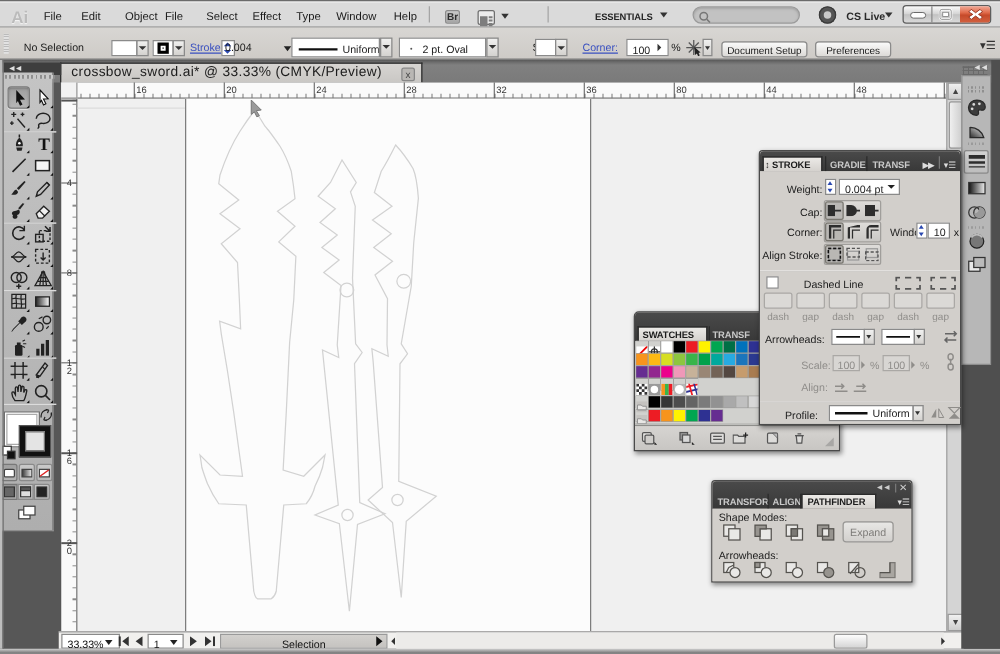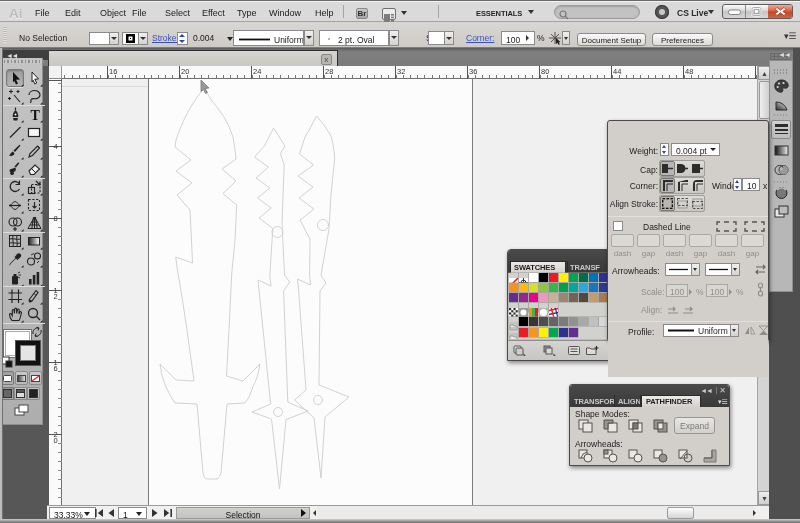--- a/index.html
+++ b/index.html
@@ -130,21 +130,21 @@
   <div class="abs" style="left:111px;top:15px;width:0;height:0;border-left:3px solid transparent;border-right:3px solid transparent;border-top:3.5px solid #333"></div>
   <div class="wbox" style="left:122px;top:10px;width:17px;height:13px">
         <div style="margin:1px auto 0;width:9px;height:9px;background:#000;box-shadow:inset 0 0 0 2.5px #000, inset 0 0 0 4px #fff"></div>
       </div>
   <div class="dropbtn" style="left:138px;top:10px;width:10px;height:13px"></div>
   <div class="abs" style="left:140px;top:15px;width:0;height:0;border-left:3px solid transparent;border-right:3px solid transparent;border-top:3.5px solid #333"></div>
   <div class="lab link" style="left:152px">Stroke:</div>
   <div class="wbox" style="left:177px;top:10px;width:11px;height:13px"></div>
   <div class="abs" style="left:179px;top:12px;width:0;height:0;border-left:3px solid transparent;border-right:3px solid transparent;border-bottom:3.5px solid #2a48b0"></div>
   <div class="abs" style="left:179px;top:18px;width:0;height:0;border-left:3px solid transparent;border-right:3px solid transparent;border-top:3.5px solid #2a48b0"></div>
-  <div class="lab" style="left:193px">0.004</div>
+  <div class="lab" style="left:180px">0.004</div>
   <div class="abs" style="left:227px;top:15px;width:0;height:0;border-left:3.5px solid transparent;border-right:3.5px solid transparent;border-top:4px solid #222"></div>
   <div class="wbox" style="left:233px;top:8px;width:71px;height:16px"><svg width="69" height="14">
           <line x1="5" y1="8.5" x2="36" y2="8.5" stroke="#111" stroke-width="1.8"></line>
           <text x="40" y="11.5" font-size="8.5" fill="#1b1b1b" font-family="Liberation Sans">Uniform</text>
         </svg></div>
   <div class="dropbtn" style="left:304px;top:8px;width:10px;height:16px"></div>
   <div class="abs" style="left:306px;top:14px;width:0;height:0;border-left:3px solid transparent;border-right:3px solid transparent;border-top:3.5px solid #333"></div>
   <div class="wbox" style="left:319px;top:8px;width:70px;height:16px"><svg width="68" height="14">
           <circle cx="9" cy="8" r="0.8" fill="#555"></circle>
           <text x="18" y="11.5" font-size="8.5" fill="#1b1b1b" font-family="Liberation Sans">2 pt. Oval</text>
@@ -173,21 +173,21 @@
   <div class="pushbtn" style="left:577px;width:69px">Document Setup</div>
   <div class="pushbtn" style="left:652px;width:61px">Preferences</div>
   <div class="abs" style="left:784px;top:9px;font-size:9px;color:#333">▾☰</div>
 </div>
 <div class="abs" style="left:0;top:48px;width:2px;height:471px;background:#bdbdbd;z-index:50"></div>
 <div class="abs" style="left:2px;top:48px;width:1px;height:471px;background:#6f6f6f;z-index:50"></div>
 
 <div id="tabbar" class="abs">
   <div class="abs" style="left:16px;top:4px;font-size:8px;color:#cfcfcf;letter-spacing:-1px">◄◄</div>
   <div class="abs" style="right:10px;top:3px;font-size:7px;color:#e0e0e0;letter-spacing:-1px;z-index:5">◄◄</div>
-      <div id="doctab" class="abs">
+      <div id="doctab" class="abs"><span style="margin-left:8px">crossbow_sword.ai* @ 33.33% (CMYK/Preview)</span>
     <span style="position:absolute;right:5px;top:2.5px;width:11px;height:11px;background:#b9b7b4;border:1px solid #888;border-radius:2px;font-size:8px;line-height:9px;text-align:center;color:#444">x</span>
   </div>
 </div>
 
 <div id="toolshead" class="abs">
       <div style="position:absolute;left:3px;top:2px;color:#e0e0e0;font-size:7px;letter-spacing:-1.5px">◄◄</div>
     </div>
 <div id="tools" class="abs">
       <div class="abs" style="left:3px;top:2px;width:40px;height:3px;background:repeating-linear-gradient(90deg,#8f8f8f 0 1.5px,#c9c9c9 1.5px 3.5px)"></div>
       <div class="abs" style="left:5px;top:11px;width:18px;height:18px;background:linear-gradient(#9f9f9f,#b5b5b5);border:1px solid #7a7a7a;border-radius:3px;box-shadow:inset 0 1px 2px rgba(0,0,0,.25), 0 1px 0 rgba(255,255,255,.5)"></div>
@@ -656,21 +656,32 @@
           <path d="M3,3.5 L8,3.5 L7.4,9.5 L3.6,9.5 Z" fill="#dddcda" stroke="#555"></path>
           <line x1="2" y1="3.5" x2="9" y2="3.5" stroke="#555" stroke-width="1.1"></line>
           <line x1="4" y1="2" x2="7" y2="2" stroke="#555"></line>
         </svg>
  <svg class="abs" style="left:151px;top:8px" width="9" height="9" viewBox="0 0 9 9">
           <path d="M8,1 L8,8 L1,8 Z" fill="#a8a7a5"></path>
         </svg>
 </div>
 </div>
 <div id="stpanel" class="panel" style="left:607px;top:120px;width:162px;height:220px;z-index:20;border-radius:3px 3px 0 0">
-<div class="abs" style="left:0;top:16px;width:160px;height:240px;background:#d2cfcb;font-size:8.5px;color:#1c1c1c">
+<div class="ptabs" style="height:16px;border-radius:3px 3px 0 0;background:linear-gradient(#4a4a4a,#383838)">
+ <div class="abs" style="left:2px;top:4px;width:48px;height:12px;background:linear-gradient(#eceae7,#d4d1cd);border:1px solid #2a2a2a;border-bottom:none"></div>
+ <div class="ptab" style="left:4px;top:6px;color:#1c1c1c">↕ STROKE</div>
+ <div class="ptab" style="left:56px;top:6px;color:#c9c9c9">GRADIE</div>
+ <div class="abs" style="left:52px;top:4px;width:1px;height:12px;background:#2a2a2a"></div>
+ <div class="abs" style="left:85px;top:4px;width:1px;height:12px;background:#2a2a2a"></div>
+ <div class="ptab" style="left:90px;top:6px;color:#c9c9c9">TRANSF</div>
+ <div class="abs" style="left:130px;top:7px;font-size:7px;color:#ddd;letter-spacing:-1px">▶▶</div>
+ <div class="abs" style="left:143px;top:4px;width:1px;height:10px;background:#777"></div>
+ <div class="abs" style="left:147px;top:7px;font-size:7px;color:#ddd">▾<span style="letter-spacing:0">☰</span></div>
+</div>
+<div class="abs" style="left:0;top:16px;width:160px;height:202px;background:#d2cfcb;font-size:8.5px;color:#1c1c1c">
  <div class="abs" style="right:110px;top:9px">Weight:</div>
  <div class="wbox" style="left:52px;top:6px;width:9px;height:13px"></div>
  <div class="abs" style="left:54px;top:8px;width:0;height:0;border-left:2.5px solid transparent;border-right:2.5px solid transparent;border-bottom:3px solid #2a48b0"></div>
  <div class="abs" style="left:54px;top:14px;width:0;height:0;border-left:2.5px solid transparent;border-right:2.5px solid transparent;border-top:3px solid #2a48b0"></div>
  <div class="wbox" style="left:63px;top:6px;width:49px;height:13px;padding:2px 0 0 4px">0.004 pt</div>
  <div class="abs" style="left:102px;top:11px;width:0;height:0;border-left:3px solid transparent;border-right:3px solid transparent;border-top:3.5px solid #222"></div>
  <div class="abs" style="right:110px;top:28px">Cap:</div>
  <div class="abs" style="left:51px;top:23px;width:46px;height:17px;background:linear-gradient(#dedcd9,#cac8c5);border:1px solid #a09e9b;border-radius:2px"></div>
  <div class="abs" style="left:52px;top:24px;width:15px;height:15px;background:#b9b7b4;border:1px solid #78766f;border-radius:2px"></div>
  <svg class="abs" style="left:54px;top:27px" width="11" height="9">

